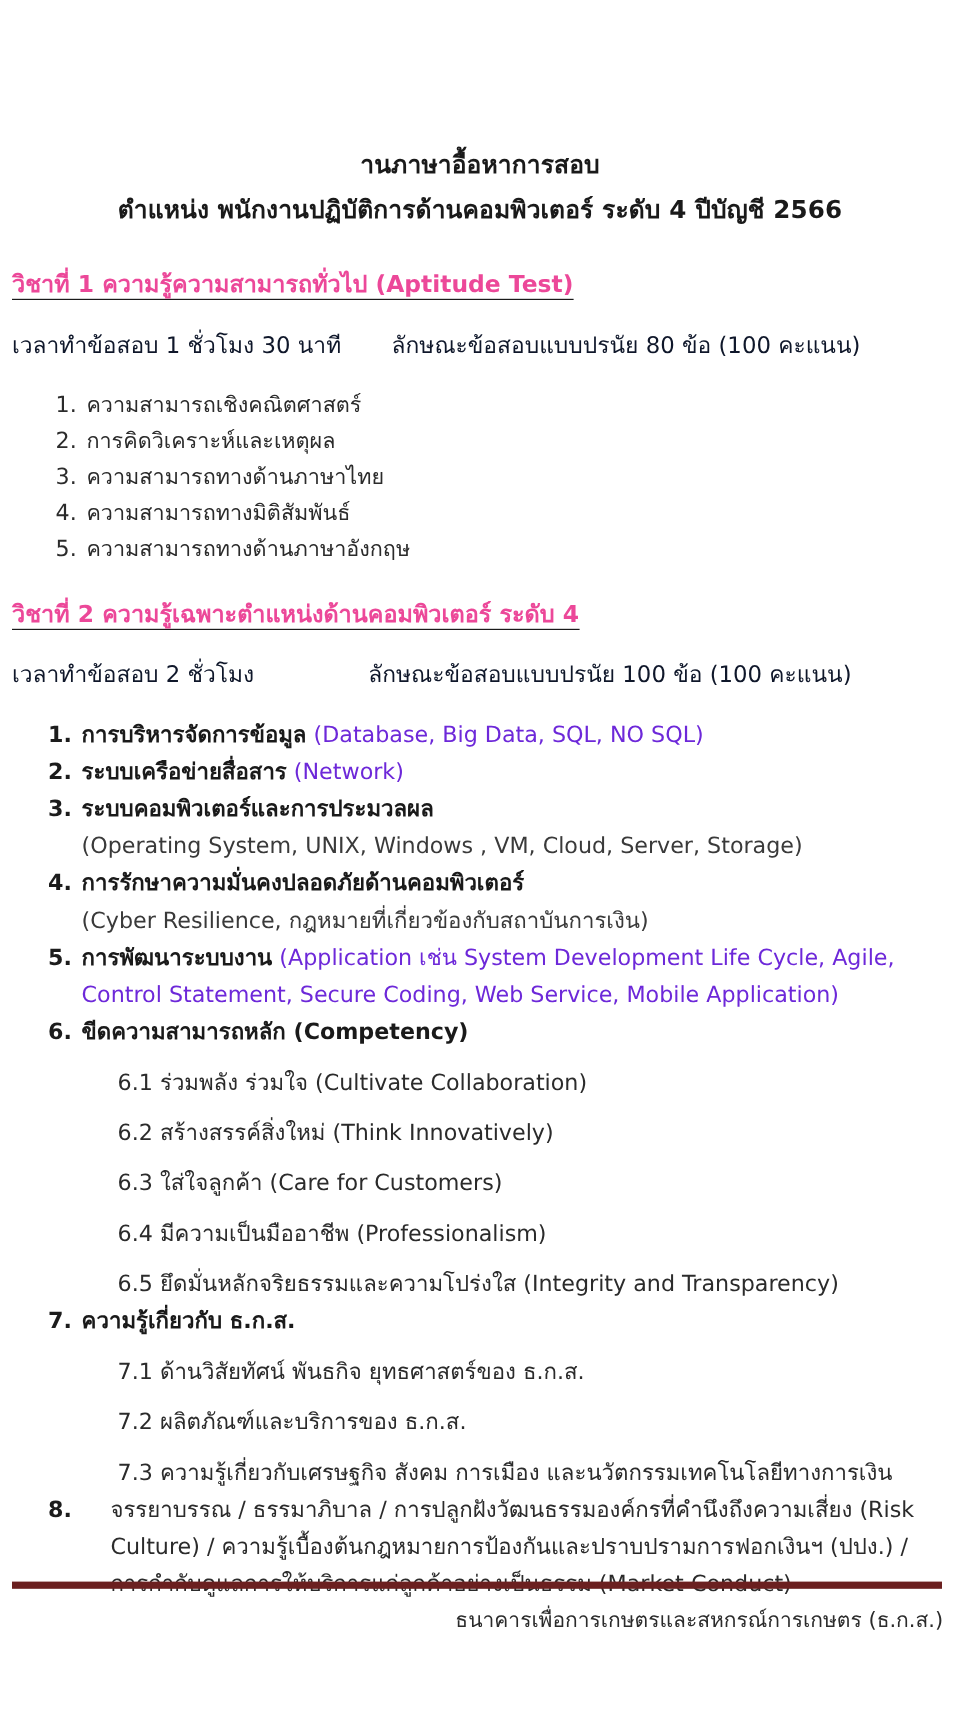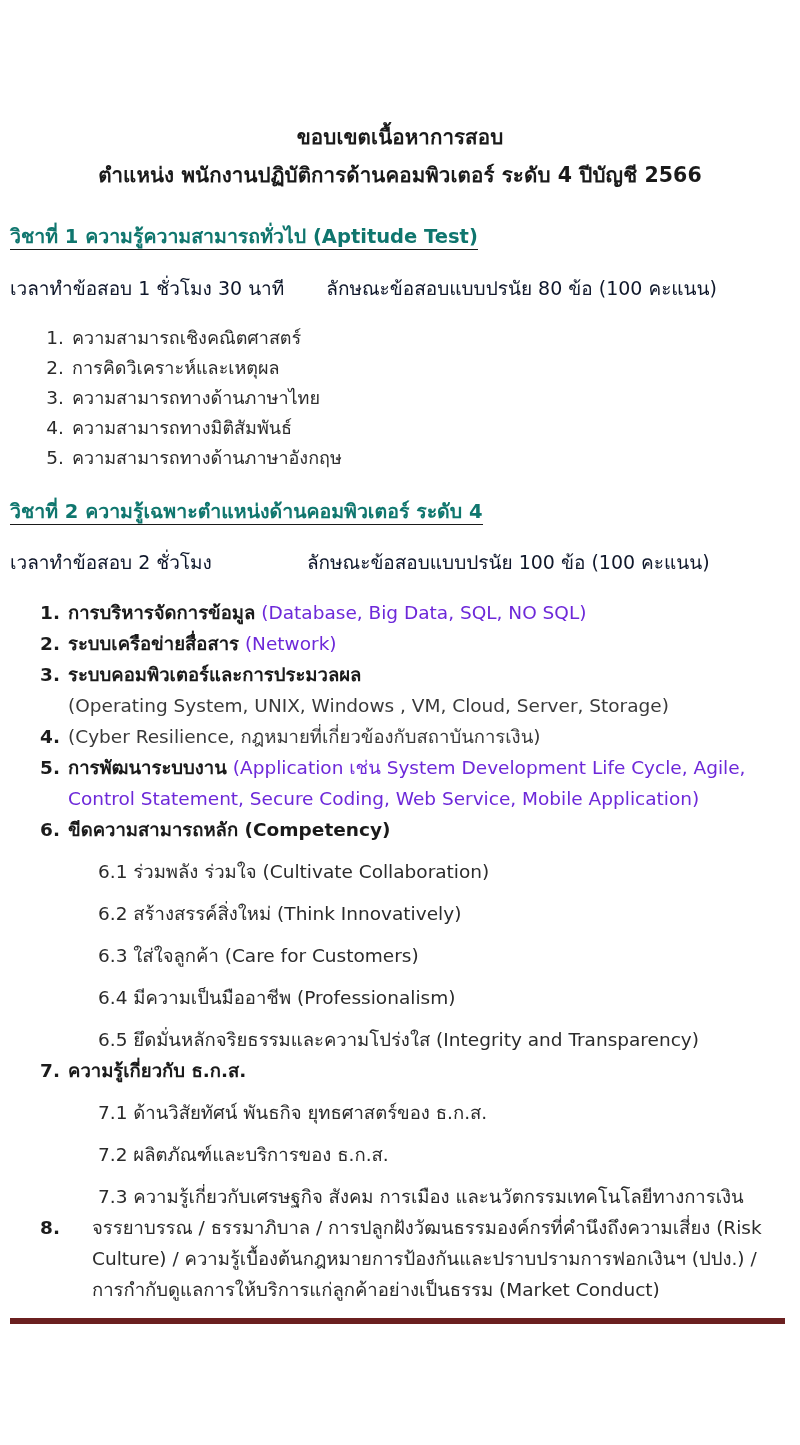--- a/index.html
+++ b/index.html
@@ -43,21 +43,21 @@
     color: #1a1a1a;
   }
 
   
   .subject-head {
     position: absolute;
     left: 10px;
     font-size: 19.5px;
     font-weight: bold;
     line-height: 30px;
-    color: #0f766e;
+    color: #ec4899;
     white-space: nowrap;
   }
   .subject-head .u {
     border-bottom: 1.6px solid #1a1a1a;
     padding-bottom: 1px;
   }
 
   
   .meta-row {
     position: absolute;
@@ -167,21 +167,21 @@
     line-height: 26px;
     color: #2b2b2b;
   }
 </style>
 </head>
 <body>
 
 <div class="page">
 
   <div class="title-block">
-    <div class="title-line">ขอบเขตเนื้อหาการสอบ</div>
+    <div class="title-line">านภาษาอื้อหาการสอบ</div>
     <div class="title-line">ตำแหน่ง พนักงานปฏิบัติการด้านคอมพิวเตอร์ ระดับ 4 ปีบัญชี 2566</div>
   </div>
 
   <div class="subject-head" style="top:222px;">
     <span class="u">วิชาที่ 1 ความรู้ความสามารถทั่วไป (Aptitude Test)</span>
   </div>
 
   <div class="meta-row" style="top:274px;">
     <span class="meta-left">เวลาทำข้อสอบ 1 ชั่วโมง 30 นาที</span><span class="meta-right">ลักษณะข้อสอบแบบปรนัย 80 ข้อ (100 คะแนน)</span>
   </div>
@@ -230,20 +230,21 @@
     </div>
 
     <div class="li">
       <span class="num">3.</span>
       <span class="th-bold">ระบบคอมพิวเตอร์และการประมวลผล</span>
       <span class="sub-line">(Operating System, UNIX, Windows , VM, Cloud, Server, Storage)</span>
     </div>
 
     <div class="li">
       <span class="num">4.</span>
+      <span class="th-bold">การรักษาความมั่นคงปลอดภัยด้านคอมพิวเตอร์</span>
       <span class="sub-line">(Cyber Resilience, กฎหมายที่เกี่ยวข้องกับสถาบันการเงิน)</span>
     </div>
 
     <div class="li">
       <span class="num">5.</span>
       <span class="th-bold">การพัฒนาระบบงาน</span><span class="en">  (Application เช่น System Development Life Cycle, Agile, Control Statement, Secure Coding, Web Service, Mobile Application)</span>
     </div>
 
     <div class="li">
       <span class="num">6.</span>
@@ -264,14 +265,15 @@
     </div>
 
     <div class="li">
       <span class="num">8.</span>
       <span class="para-cont">จรรยาบรรณ / ธรรมาภิบาล / การปลูกฝังวัฒนธรรมองค์กรที่คำนึงถึงความเสี่ยง (Risk Culture) / ความรู้เบื้องต้นกฎหมายการป้องกันและปราบปรามการฟอกเงินฯ (ปปง.) / การกำกับดูแลการให้บริการแก่ลูกค้าอย่างเป็นธรรม (Market Conduct)</span>
     </div>
 
   </div>
 
   <div class="footer-rule" style="background: rgb(107, 32, 32);"></div>
+  <div class="footer-text">ธนาคารเพื่อการเกษตรและสหกรณ์การเกษตร (ธ.ก.ส.)</div>
 
 </div>
 
 </body></html>

